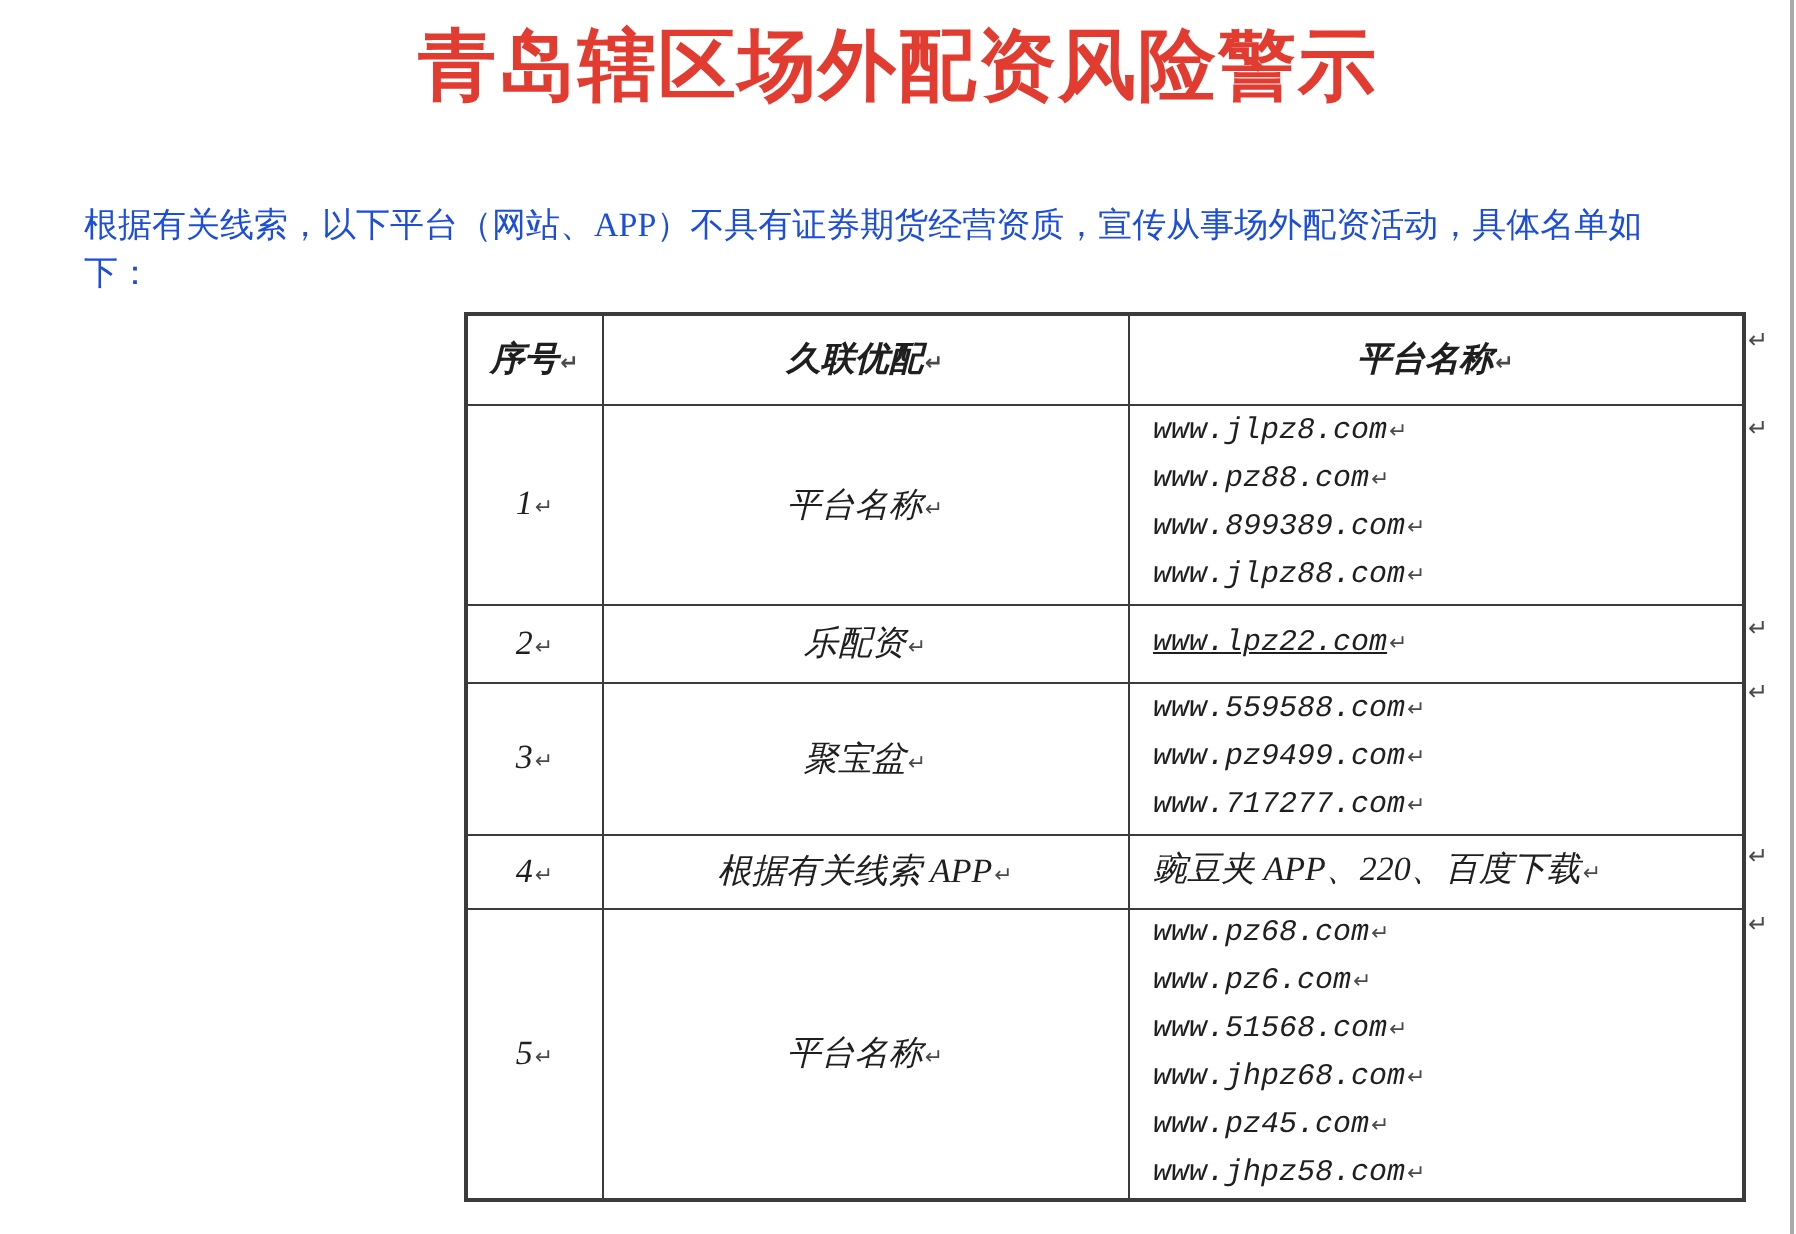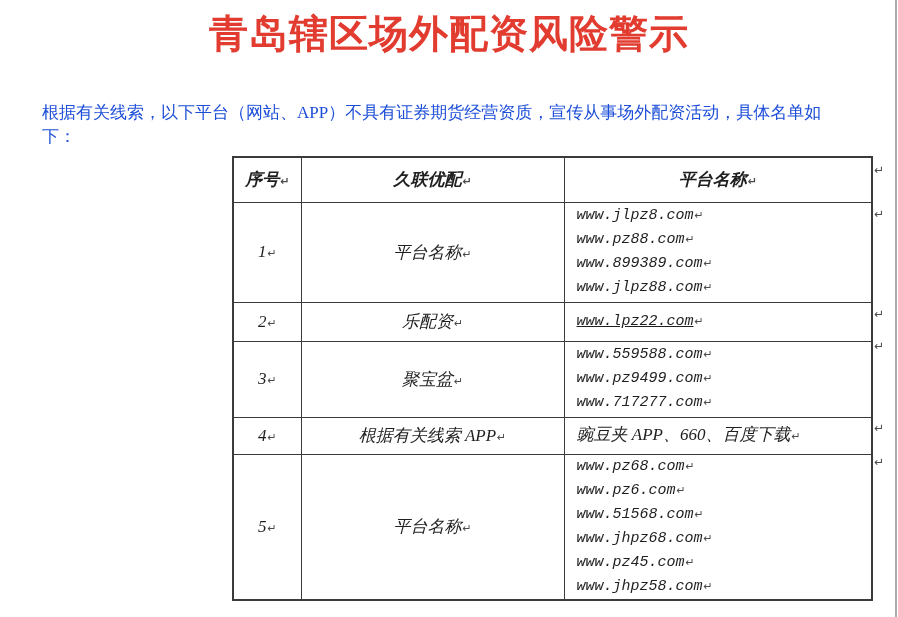--- a/index.html
+++ b/index.html
@@ -149,21 +149,21 @@
             <td class="urls">
               <div class="url-line"><span>www.559588.com</span><span class="pilcrow">↵</span></div>
               <div class="url-line"><span>www.pz9499.com</span><span class="pilcrow">↵</span></div>
               <div class="url-line"><span>www.717277.com</span><span class="pilcrow">↵</span></div>
             </td>
           </tr>
           <tr>
             <td class="no"><span>4</span><span class="pilcrow">↵</span></td>
             <td class="name"><span>根据有关线索 APP</span><span class="pilcrow">↵</span></td>
             <td class="urls">
-              <div class="url-line cn"><span>豌豆夹 APP、660、百度下载</span><span class="pilcrow">↵</span></div>
+              <div class="url-line cn"><span>豌豆夹 APP、220、百度下载</span><span class="pilcrow">↵</span></div>
             </td>
           </tr>
           <tr>
             <td class="no"><span>5</span><span class="pilcrow">↵</span></td>
             <td class="name"><span>平台名称</span><span class="pilcrow">↵</span></td>
             <td class="urls">
               <div class="url-line"><span>www.pz68.com</span><span class="pilcrow">↵</span></div>
               <div class="url-line"><span>www.pz6.com</span><span class="pilcrow">↵</span></div>
               <div class="url-line"><span>www.51568.com</span><span class="pilcrow">↵</span></div>
               <div class="url-line"><span>www.jhpz68.com</span><span class="pilcrow">↵</span></div>

